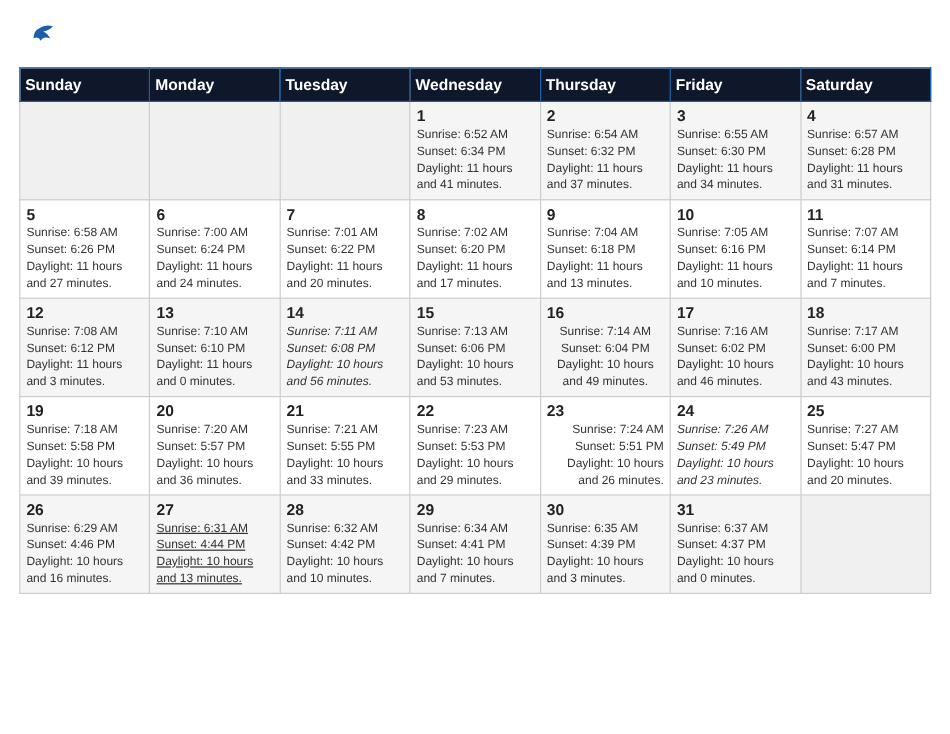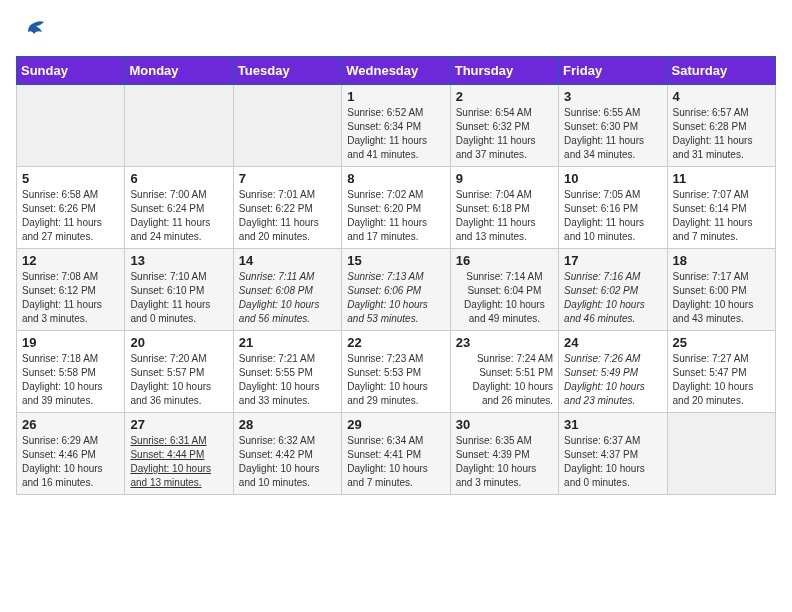--- a/index.html
+++ b/index.html
@@ -47,21 +47,21 @@
     .subtitle {
       font-size: 15px;
       color: #444;
     }
     .calendar {
       width: 100%;
       border-collapse: collapse;
       border: 1px solid #ccc;
     }
     .calendar th {
-      background-color: #6d28d9;
+      background-color: #0f172a;
       color: #fff;
       font-size: 13px;
       font-weight: bold;
       padding: 6px 4px;
       text-align: left;
       border: 1px solid #1a5fa8;
     }
     .calendar td {
       vertical-align: top;
       border: 1px solid #ccc;
@@ -229,35 +229,35 @@
           </td>
           <td>
             <div class="day-number">14</div>
             <div class="day-info" style="white-space: pre-line; font-style: italic;">Sunrise: 7:11 AM
 Sunset: 6:08 PM
 Daylight: 10 hours
 and 56 minutes.</div>
           </td>
           <td>
             <div class="day-number">15</div>
-            <div class="day-info" style="white-space: pre-line; font-style: italic;">Sunrise: 7:13 AM
+            <div class="day-info" style="white-space: pre-line;">Sunrise: 7:13 AM
 Sunset: 6:06 PM
 Daylight: 10 hours
 and 53 minutes.</div>
           </td>
           <td>
             <div class="day-number">16</div>
             <div class="day-info" style="white-space: pre-line; text-align: center;">Sunrise: 7:14 AM
 Sunset: 6:04 PM
 Daylight: 10 hours
 and 49 minutes.</div>
           </td>
           <td>
             <div class="day-number">17</div>
-            <div class="day-info" style="white-space: pre-line; font-style: italic;">Sunrise: 7:16 AM
+            <div class="day-info" style="white-space: pre-line;">Sunrise: 7:16 AM
 Sunset: 6:02 PM
 Daylight: 10 hours
 and 46 minutes.</div>
           </td>
           <td>
             <div class="day-number">18</div>
             <div class="day-info" style="white-space: pre-line;">Sunrise: 7:17 AM
 Sunset: 6:00 PM
 Daylight: 10 hours
 and 43 minutes.</div>

